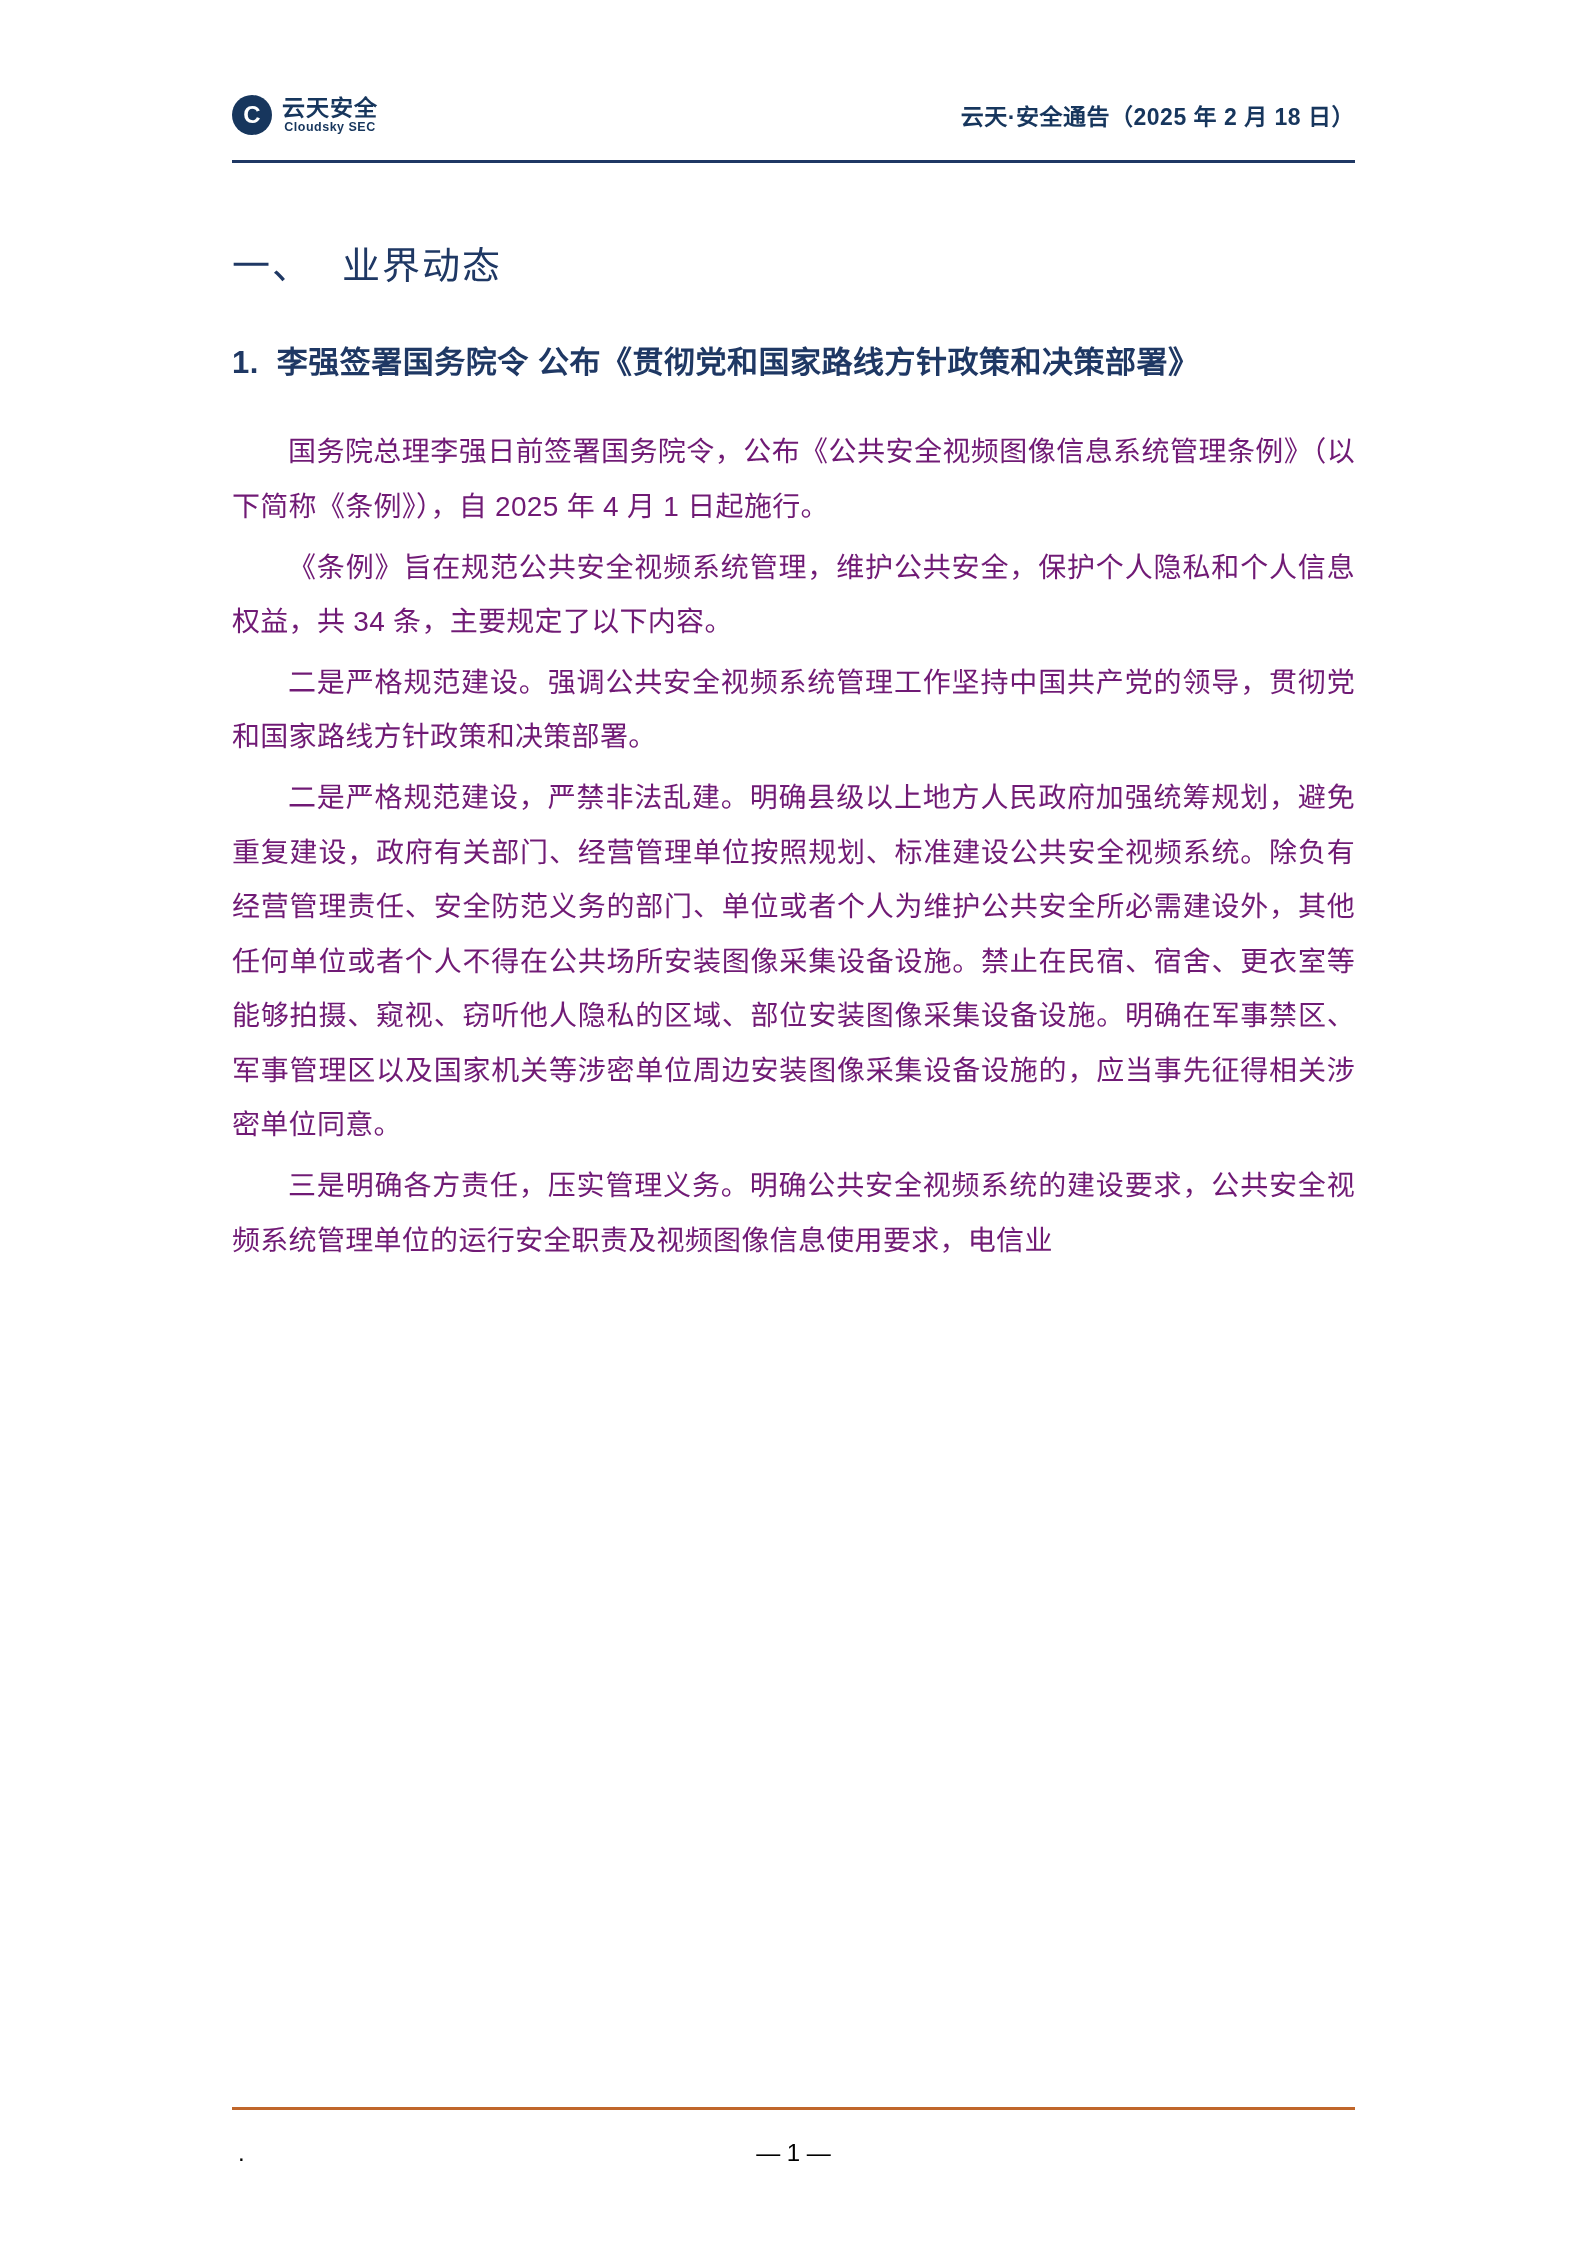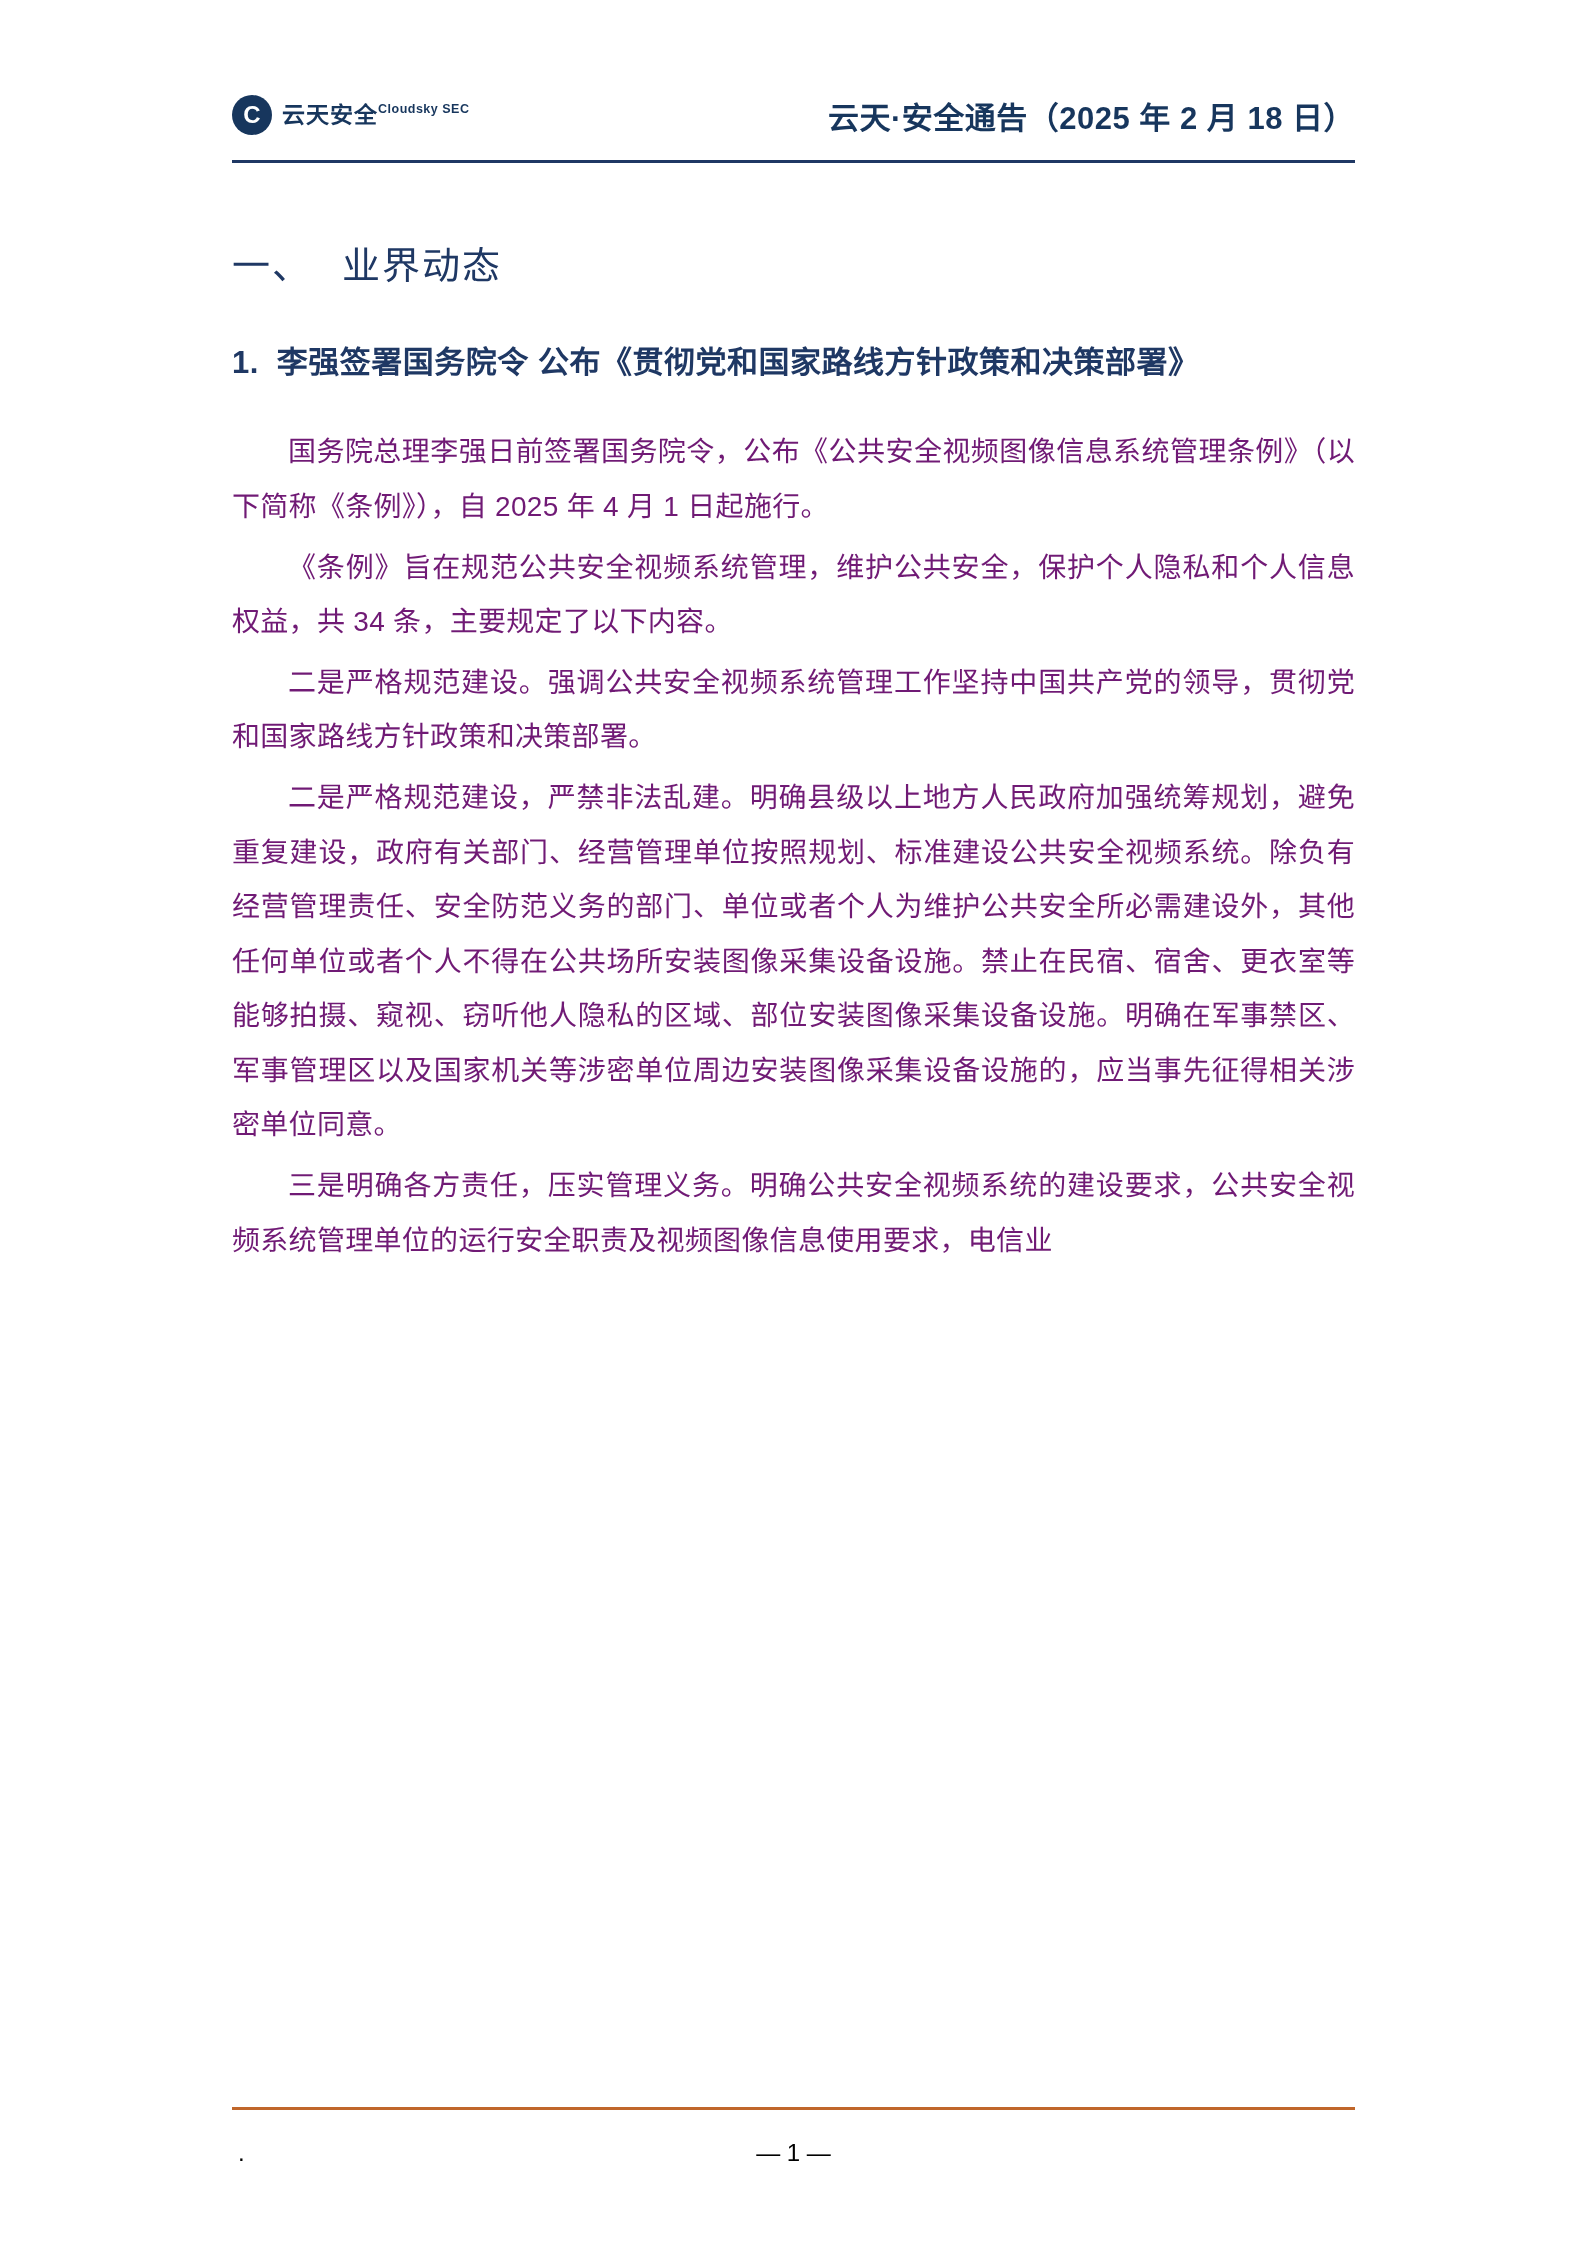--- a/index.html
+++ b/index.html
@@ -56,42 +56,43 @@
     display: flex;
     align-items: center;
     justify-content: center;
     font-family: "Liberation Sans", sans-serif;
     font-weight: bold;
     font-size: 24px;
     line-height: 1;
   }
   .logo-text {
     display: flex;
-    flex-direction: row;
+    flex-direction: column;
     justify-content: center;
     line-height: 1.05;
+    align-items: center;
   }
   .logo-cn {
     font-family: "Liberation Sans", sans-serif;
     font-weight: bold;
     font-size: 23px;
     letter-spacing: 1px;
     color: #17365d;
   }
   .logo-en {
     font-family: "Liberation Sans", sans-serif;
     font-weight: bold;
     font-size: 12.5px;
     letter-spacing: 0.5px;
     color: #17365d;
   }
   .header-title {
     font-family: "Liberation Sans", sans-serif;
     font-weight: bold;
-    font-size: 31px;
+    font-size: 23px;
     color: #17365d;
     letter-spacing: 0.5px;
   }
 
   
   .content {
     position: absolute;
     top: 235px;
     left: 232px;
     width: 1123px;

